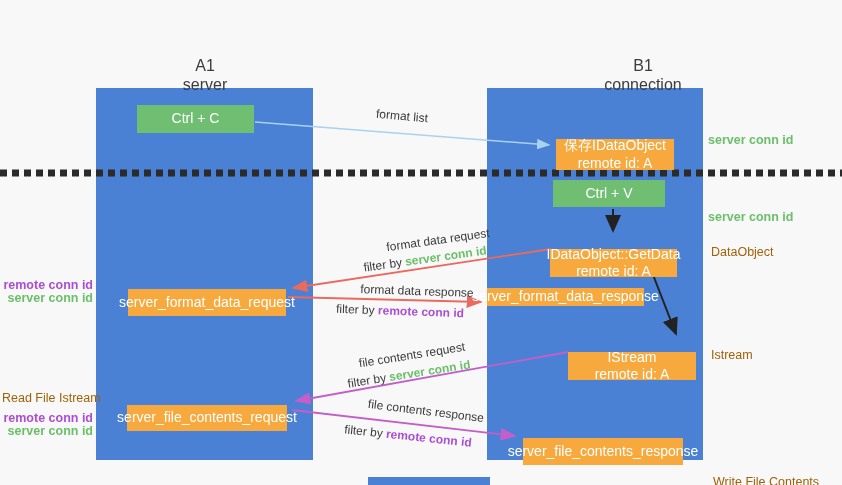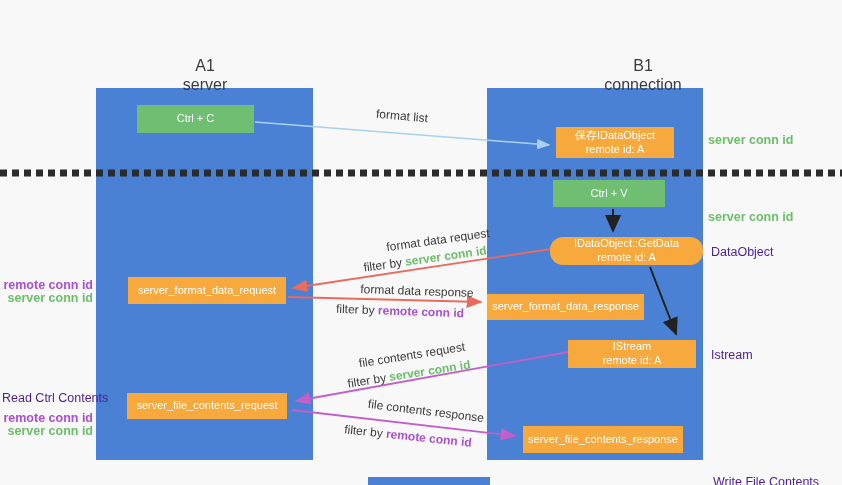--- a/index.html
+++ b/index.html
@@ -9,45 +9,45 @@
   }
   .title{position:absolute;left:415px;top:10px;transform:translateX(-50%);
     text-align:center;font-size:16px;line-height:1.25;color:#3c3c3c;}
   .col-header{position:absolute;transform:translateX(-50%);text-align:center;
     font-size:16px;line-height:1.2;color:#3c3c3c;}
   .hdr-a{left:205px;top:56px;} .hdr-b{left:595px;top:56px;margin-left:48px;}
   .column{position:absolute;top:88px;height:372px;background:var(--column-blue);}
   .col-a{left:96px;width:217px;} .col-b{left:487px;width:216px;}
   .arrows{position:absolute;left:0;top:0;pointer-events:none;}
   .node{position:absolute;color:#fff;display:flex;flex-direction:column;align-items:center;
-    justify-content:center;font-size:11px;line-height:1.25;text-align:center;white-space:nowrap;}
+    justify-content:center;font-size:14px;line-height:1.25;text-align:center;white-space:nowrap;}
   .green{background:var(--box-green);}
-  .orange{background:var(--box-orange);}
+  .orange{background:var(--box-orange);margin-top:12px;}
   .n-ctrl-c{left:137px;top:105px;width:117px;height:28px;}
   .n-save{left:556px;top:127px;width:118px;height:31px;}
   .n-ctrl-v{left:553px;top:180px;width:112px;height:27px;text-align:center;}
-  .n-getdata{left:550px;top:237px;width:153px;height:28px;border-radius:13px;}
+  .n-getdata{left:550px;top:237px;width:127px;height:28px;}
   .n-fmt-req{left:128px;top:277px;width:158px;height:27px;text-align:right;}
-  .n-fmt-resp{left:487px;top:294px;width:157px;height:26px;}
+  .n-fmt-resp{left:487px;top:276px;width:157px;height:18px;}
   .n-istream{left:568px;top:340px;width:128px;height:28px;}
   .n-file-req{left:127px;top:393px;width:160px;height:26px;}
   .n-file-resp{left:523px;top:426px;width:160px;height:27px;}
   .elabel{position:absolute;font-size:12px;white-space:nowrap;color:#3b3b3b;}
   .e-format-list{left:402px;top:116px;transform:translate(-50%,-50%) rotate(5deg);}
   .e-fdr{left:438px;top:240px;transform:translate(-50%,-50%) rotate(-8deg);}
   .e-fdr-f{left:425px;top:259px;transform:translate(-50%,-50%) rotate(-8deg);}
   .e-fdresp{left:417px;top:291px;transform:translate(-50%,-50%) rotate(2deg);}
   .e-fdresp-f{left:400px;top:311px;transform:translate(-50%,-50%) rotate(2deg);}
   .e-fcr{left:412px;top:355px;transform:translate(-50%,-50%) rotate(-9deg);}
   .e-fcr-f{left:409px;top:374px;transform:translate(-50%,-50%) rotate(-9deg);}
   .e-fcresp{left:426px;top:411px;transform:translate(-50%,-50%) rotate(7deg);}
   .e-fcresp-f{left:408px;top:436px;transform:translate(-50%,-50%) rotate(6deg);}
   .key-green{color:var(--text-green);font-weight:bold;}
   .key-purple{color:var(--text-purple);font-weight:bold;}
-  .side{position:absolute;font-size:12.5px;white-space:nowrap;color:#4c1d95;}
+  .side{position:absolute;font-size:12.5px;white-space:nowrap;color:#a16207;}
   .side.bold-green{color:var(--text-green);font-weight:bold;}
   .side.bold-purple{color:var(--text-purple);font-weight:bold;}
   .s-sc1{left:708px;top:133px;} .s-sc2{left:708px;top:210px;}
   .s-dataobject{left:711px;top:245px;} .s-istream{left:711px;top:348px;}
   .s-write{left:713px;top:431px;margin-top:44px;}
   .s-rc-top{right:749px;top:278px;text-align:right;}
   .s-sc-top{right:749px;top:291px;text-align:right;}
   .s-read{left:2px;top:391px;}
   .s-rc-bot{right:749px;top:411px;text-align:right;}
   .s-sc-bot{right:749px;top:424px;text-align:right;}
@@ -158,18 +158,18 @@
   <div class="elabel e-fcresp-f"><span>filter by </span><span class="key-purple">remote conn id</span></div>
 
   <div class="side bold-green s-sc1">server conn id</div>
   <div class="side bold-green s-sc2">server conn id</div>
   <div class="side s-dataobject">DataObject</div>
   <div class="side s-istream">Istream</div>
   <div class="side s-write">Write File Contents</div>
 
   <div class="side bold-purple s-rc-top">remote conn id</div>
   <div class="side bold-green s-sc-top">server conn id</div>
-  <div class="side s-read">Read Ctrl Contents</div>
+  <div class="side s-read">Read File Istream</div>
   <div class="side bold-purple s-rc-bot">remote conn id</div>
   <div class="side bold-green s-sc-bot">server conn id</div>
 
   <div class="bottom-strip"></div>
 </div>
 
 </body></html>

